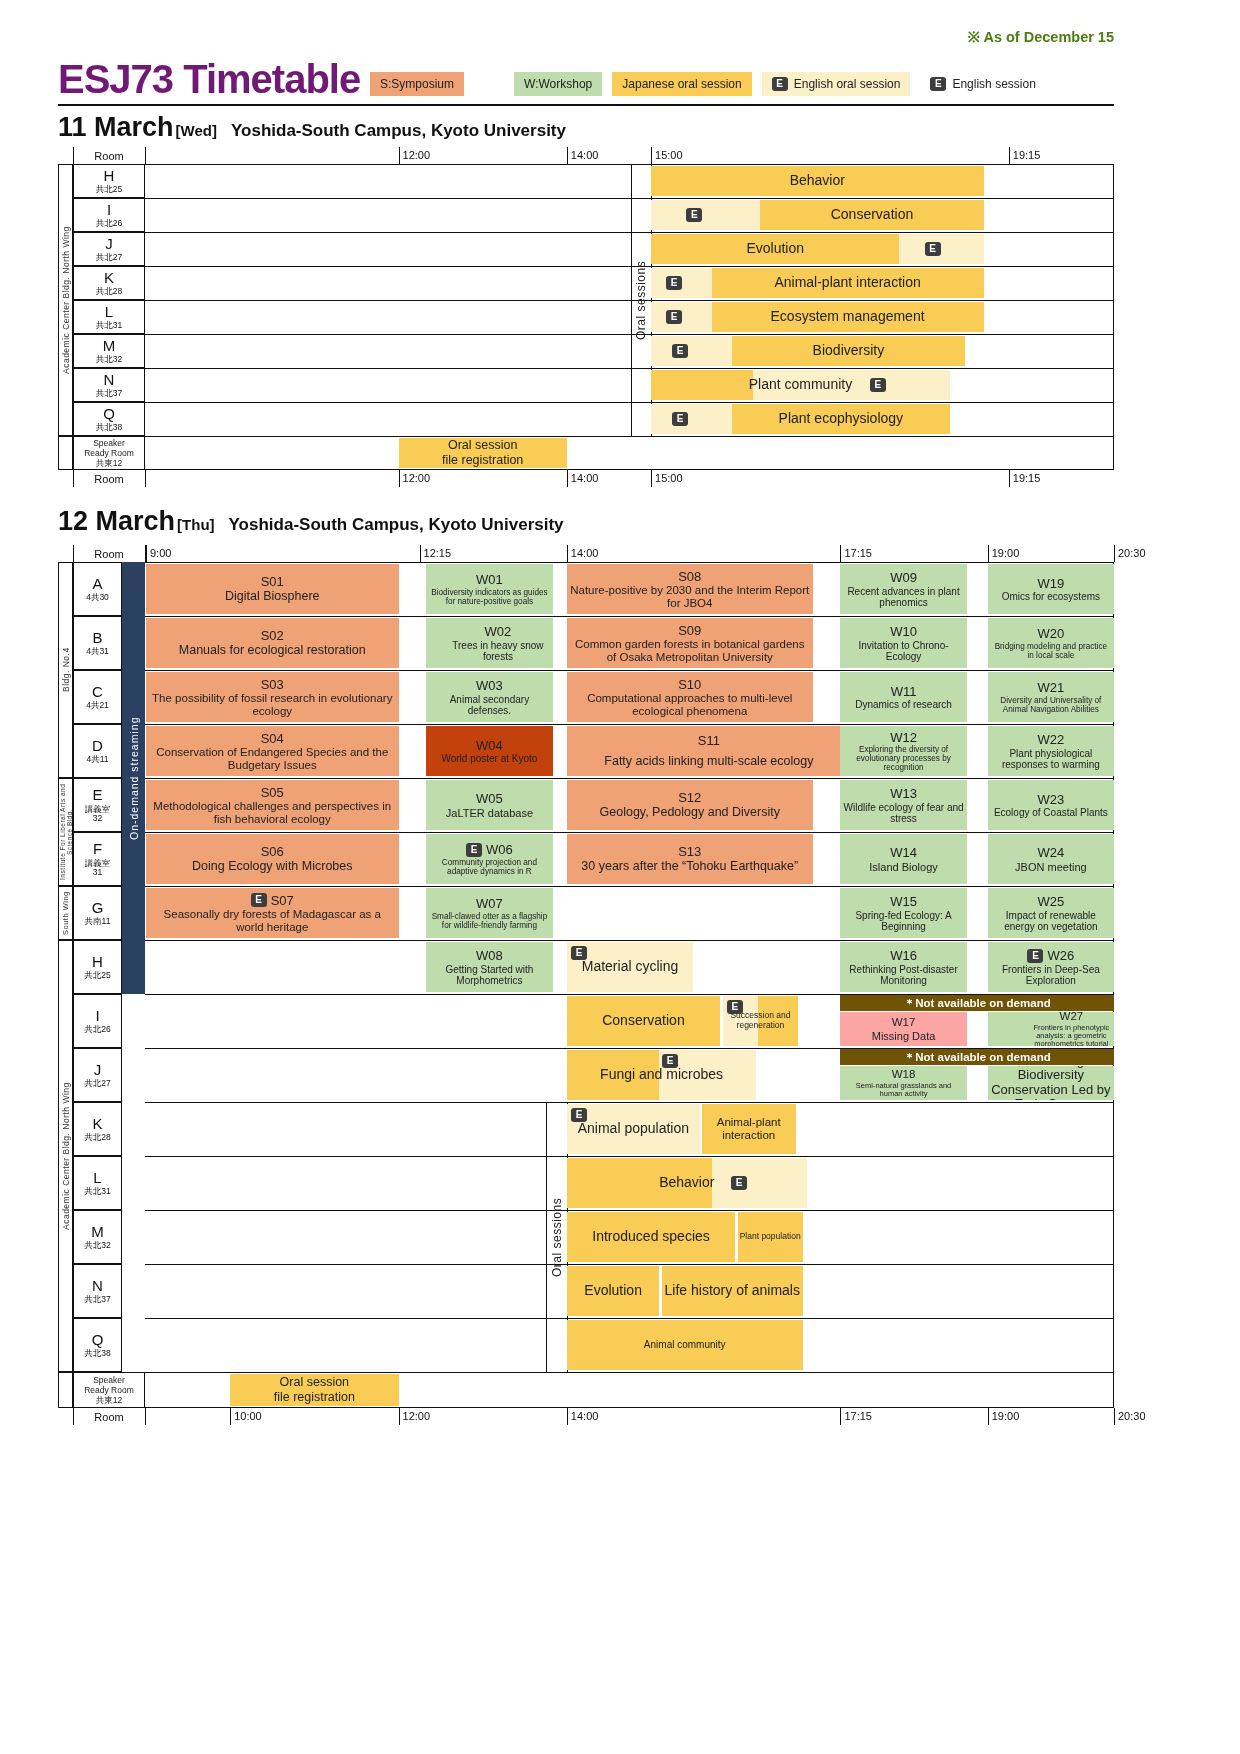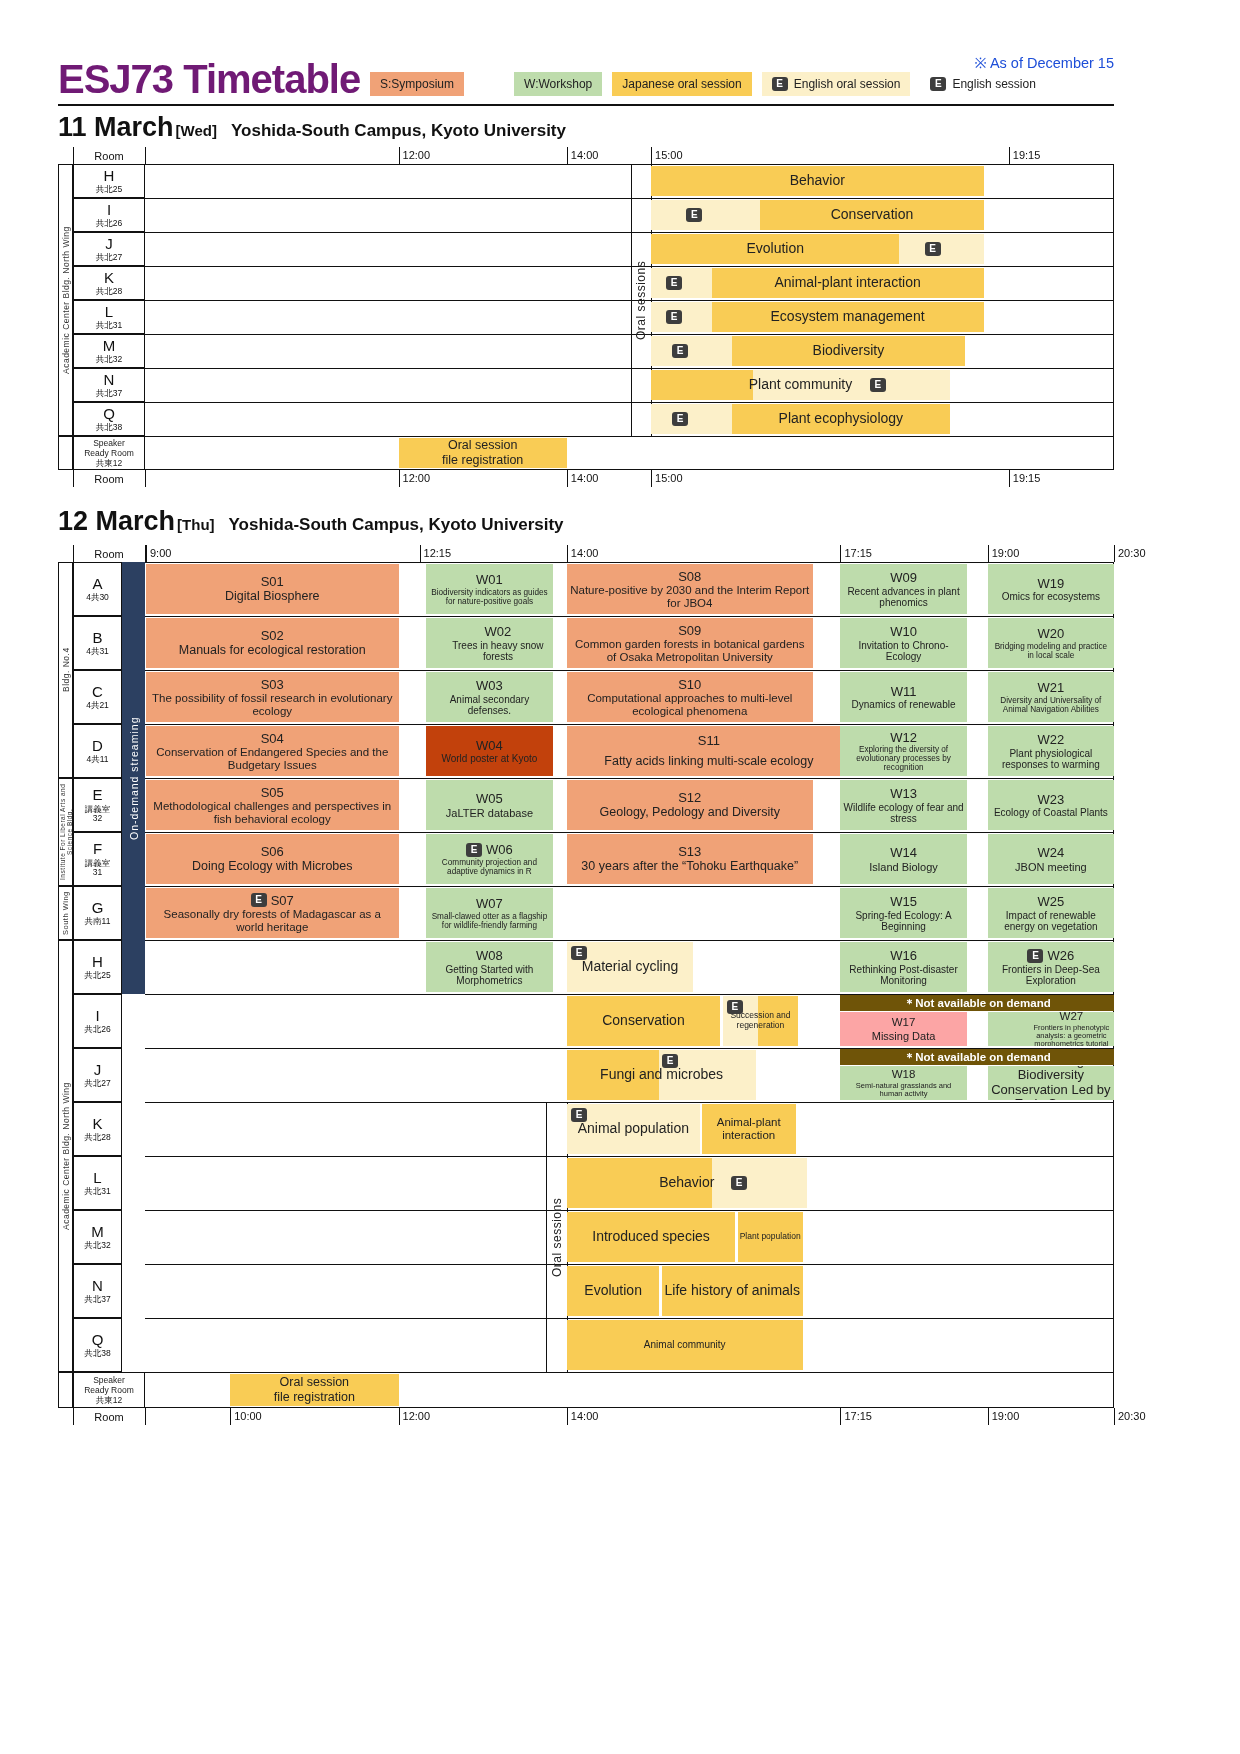--- a/index.html
+++ b/index.html
@@ -4,21 +4,21 @@
 <style>
   html,body{margin:0;padding:0;background:#fff;}
   .page{position:relative;width:1240px;height:1754px;background:#fff;
         font-family:"Liberation Sans",sans-serif;color:#222;overflow:hidden;}
   .abs{position:absolute;}
   
   .hdr{position:absolute;left:58px;top:26px;width:1056px;height:78px;}
   .title{position:absolute;left:0;bottom:2px;font-size:40px;font-weight:600;letter-spacing:-1px;color:#701a75;white-space:nowrap;}
   .legend{position:absolute;left:312px;bottom:8px;display:flex;align-items:center;gap:10px;white-space:nowrap;}
   .chip{font-size:12px;padding:5px 10px;color:#222;display:flex;align-items:center;gap:6px;}
-  .note{position:absolute;right:0;top:0;font-size:14.5px;font-weight:normal;color:#1d4ed8;margin-top:26px;}
+  .note{position:absolute;right:0;top:0;font-size:14.5px;font-weight:bold;color:#4d7c0f;}
   .rule{position:absolute;left:58px;top:104px;width:1056px;height:2px;background:#111;}
   
   .daytitle{position:absolute;left:58px;white-space:nowrap;}
   .d-date{font-size:27px;font-weight:700;color:#111;}
   .d-dow{font-size:15px;font-weight:700;color:#111;margin-left:2px;}
   .d-venue{font-size:17px;font-weight:700;color:#111;margin-left:14px;}
   
   .tt{position:absolute;left:58px;width:1056px;}
   #table1{top:147px;height:341px;}
   #table2{top:545px;height:881px;}
@@ -421,21 +421,21 @@
       <div class="block" style="left: 782.435px; top: 19px; width: 126.261px; height: 50px; background: rgb(190, 220, 172);">
         <div class="code">W09</div>
         <div class="ttl" style="font-size: 10px;">Recent advances in plant phenomics</div>
       </div>
       <div class="block" style="left: 782.435px; top: 73px; width: 126.261px; height: 50px; background: rgb(190, 220, 172);">
         <div class="code">W10</div>
         <div class="ttl" style="font-size: 10px;">Invitation to Chrono-Ecology</div>
       </div>
       <div class="block" style="left: 782.435px; top: 127px; width: 126.261px; height: 50px; background: rgb(190, 220, 172);">
         <div class="code">W11</div>
-        <div class="ttl" style="font-size: 10px;">Dynamics of renewable</div>
+        <div class="ttl" style="font-size: 10px;">Dynamics of research</div>
       </div>
       <div class="block" style="left: 782.435px; top: 181px; width: 126.261px; height: 50px; background: rgb(190, 220, 172);">
         <div class="code">W12</div>
         <div class="ttl" style="font-size: 8.2px;">Exploring the diversity of evolutionary processes by recognition</div>
       </div>
       <div class="block" style="left: 782.435px; top: 235px; width: 126.261px; height: 50px; background: rgb(190, 220, 172);">
         <div class="code">W13</div>
         <div class="ttl" style="font-size: 10px;">Wildlife ecology of fear and stress</div>
       </div>
       <div class="block" style="left: 782.435px; top: 289px; width: 126.261px; height: 50px; background: rgb(190, 220, 172);">

